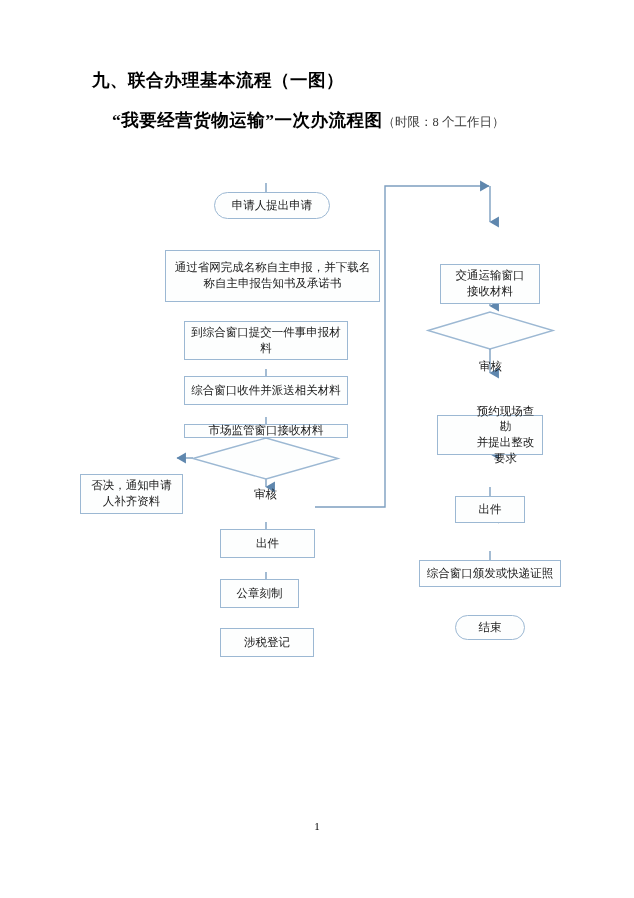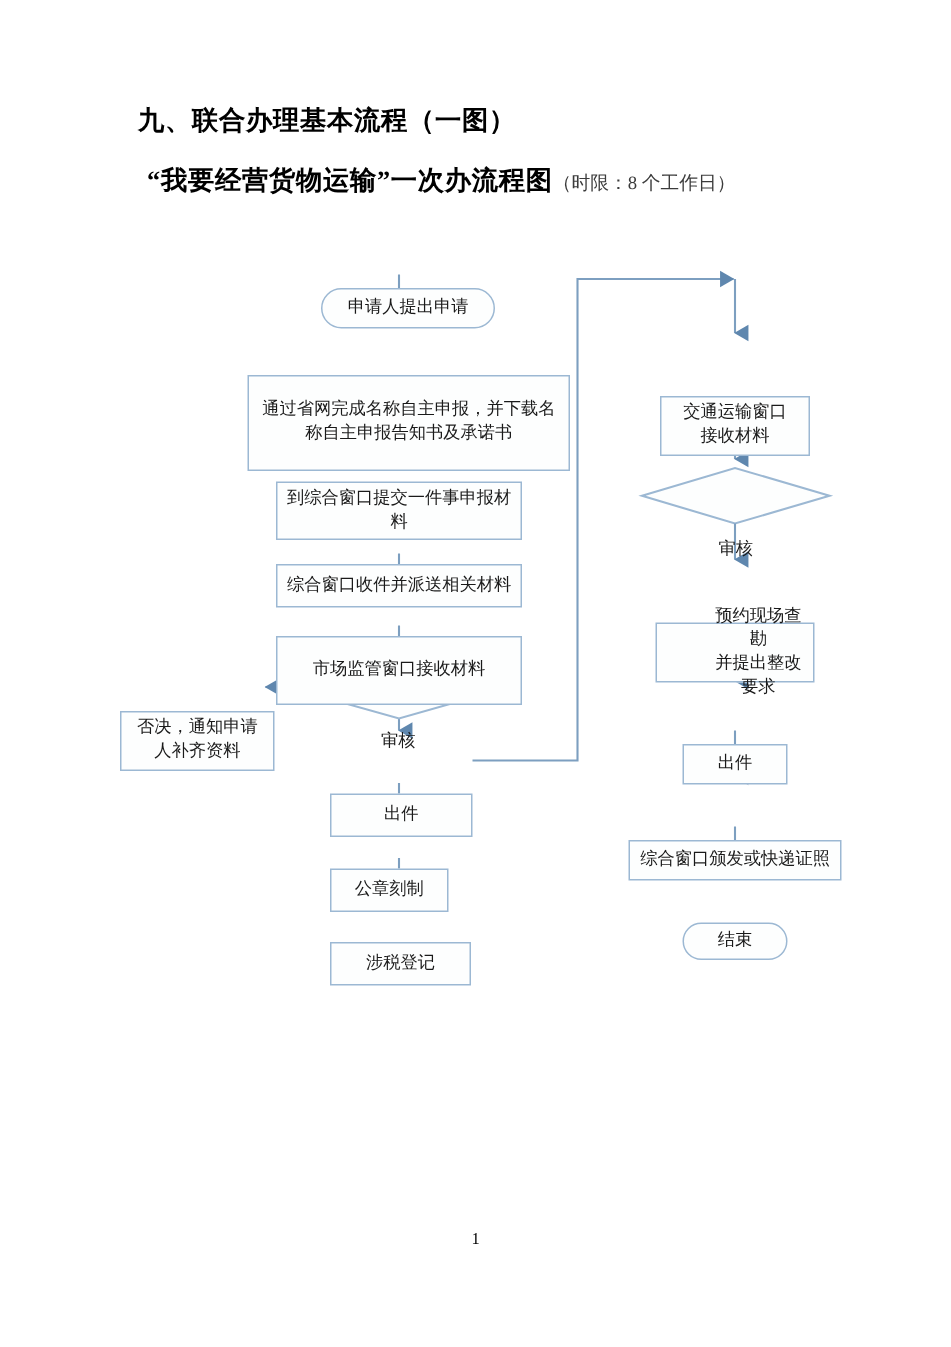--- a/index.html
+++ b/index.html
@@ -25,21 +25,21 @@
     left: 74px;
     top: 68px;
     font-size: 17.5px;
     font-weight: bold;
     letter-spacing: 0.5px;
     white-space: nowrap;
     margin-left: 18px;
   }
   .h-sub {
     position: absolute;
-    left: 98px;
+    left: 112px;
     top: 108px;
     font-size: 17.5px;
     font-weight: bold;
     letter-spacing: 0.5px;
     white-space: nowrap;
   }
   .h-sub .limit {
     font-size: 12.5px;
     font-weight: normal;
     letter-spacing: 0;
@@ -142,32 +142,32 @@
         <line x1="490" y1="268" x2="490" y2="306" marker-end="url(#ah-down)"></line>
         <line x1="490" y1="349" x2="490" y2="373" marker-end="url(#ah-down)"></line>
         <line x1="490" y1="419" x2="490" y2="454" marker-end="url(#ah-down)"></line>
         <line x1="490" y1="487" x2="490" y2="518" marker-end="url(#ah-down)"></line>
         <line x1="490" y1="551" x2="490" y2="573" marker-end="url(#ah-down)"></line>
       </g>
     </svg>
   <div class="node terminator" style="left: 214px; top: 156px; width: 116px; height: 27px;">
         <span class="txt">申请人提出申请</span>
       </div>
-      <div class="node" style="left: 165px; top: 214px; width: 215px; height: 64px;">
+      <div class="node" style="left: 165px; top: 214px; width: 215px; height: 52px;">
         <span class="txt">通过省网完成名称自主申报，并下载名
 称自主申报告知书及承诺书</span>
       </div>
       <div class="node" style="left: 184px; top: 285px; width: 164px; height: 39px;">
         <span class="txt">到综合窗口提交一件事申报材
 料</span>
       </div>
       <div class="node" style="left: 184px; top: 340px; width: 164px; height: 29px;">
         <span class="txt">综合窗口收件并派送相关材料</span>
       </div>
-      <div class="node" style="left: 184px; top: 388px; width: 164px; height: 46px;">
+      <div class="node" style="left: 184px; top: 388px; width: 164px; height: 14px;">
         <span class="txt">市场监管窗口接收材料</span>
       </div>
       <div class="node diamond-label" style="left: 193px; top: 438px; width: 145px; height: 41px;">
         <span class="txt">审核</span>
       </div>
       <div class="node" style="left: 80px; top: 438px; width: 103px; height: 40px;">
         <span class="txt">否决，通知申请
 人补齐资料</span>
       </div>
       <div class="node" style="left: 220px; top: 493px; width: 95px; height: 29px;">

